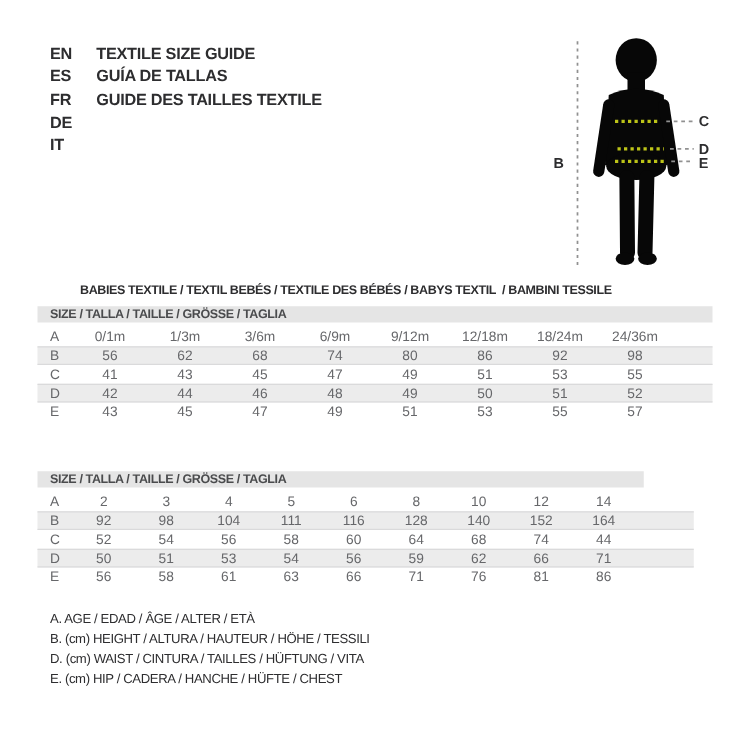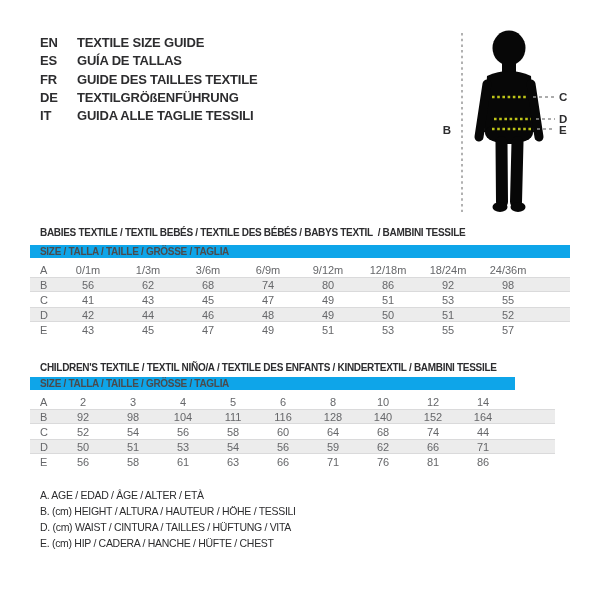--- a/index.html
+++ b/index.html
@@ -17,29 +17,29 @@
 
   
   .figure-box { position:absolute; left:430px; top:15px; width:175px; height:210px; }
   .fig-label { font-size:11.5px; font-weight:700; fill:#2d2d2f; font-family:"Liberation Sans",sans-serif; }
 
   
   .section-title {
     position:absolute; left:40px; font-size:10px; font-weight:700; color:#2d2d2f;
     letter-spacing:-0.3px; white-space:pre; line-height:12px;
   }
-  .babies-title   { top:227px; }
+  .babies-title   { top:227px;margin-left:24px; }
   .children-title { top:362px; }
 
   
   .size-table { position:absolute; left:30px; }
   .babies-table   { top:245px; width:540px; }
   .children-table { top:377px; width:525px; }
   .size-header {
-    height:13px; background:#0ea5e9; color:#4a4b4d; font-size:10px; font-weight:700;
+    height:13px; background:#e5e5e5; color:#4a4b4d; font-size:10px; font-weight:700;
     letter-spacing:-0.3px; display:flex; align-items:center; padding-left:10px;
     box-sizing:border-box; margin-bottom:4px; white-space:pre;
   }
   .babies-table   .size-header { width:540px; }
   .children-table .size-header { width:485px; }
   .t-row { display:grid; height:15px; align-items:center; font-size:11px; color:#66676a; box-sizing:border-box; }
   .babies-table   .t-row { grid-template-columns:28px repeat(8,60px); }
   .children-table .t-row { grid-template-columns:28px repeat(9,50px); }
   .t-row.stripe { background:#ececec; border-top:1px solid #dadadb; border-bottom:1px solid #dadadb; }
   .t-label { padding-left:10px; }
@@ -65,25 +65,23 @@
       <div class="lang-row">
         <span class="lang-code">ES</span>
         <span class="lang-label">GUÍA DE TALLAS</span>
       </div>
       <div class="lang-row">
         <span class="lang-code">FR</span>
         <span class="lang-label">GUIDE DES TAILLES TEXTILE</span>
       </div>
       <div class="lang-row">
         <span class="lang-code">DE</span>
-        <span class="lang-label">TEXTILGRÖßENFÜHRUNG</span>
       </div>
       <div class="lang-row">
         <span class="lang-code">IT</span>
-        <span class="lang-label">GUIDA ALLE TAGLIE TESSILI</span>
       </div>
     </div>
 
   <div class="figure-box">
     <svg width="175" height="210" viewBox="430 15 175 210">
 
       <line x1="462" y1="33" x2="462" y2="212" stroke-width="1.4" stroke-dasharray="2.5 3.2" stroke="#919191"></line>
       <text class="fig-label" x="447" y="134" text-anchor="middle">B</text>
 
       <g fill="#070707" stroke="#070707">
@@ -168,21 +166,20 @@
           <span class="t-cell">47</span>
           <span class="t-cell">49</span>
           <span class="t-cell">51</span>
           <span class="t-cell">53</span>
           <span class="t-cell">55</span>
           <span class="t-cell">57</span>
         </div>
       </div>
   </div>
 
-  <div class="section-title children-title">CHILDREN'S TEXTILE / TEXTIL NIÑO/A / TEXTILE DES ENFANTS / KINDERTEXTIL / BAMBINI TESSILE</div>
   <div class="size-table children-table">
     <div class="size-header">SIZE / TALLA / TAILLE / GRÖSSE / TAGLIA</div>
     <div class="rows">
         <div class="t-row">
           <span class="t-label">A</span>
           <span class="t-cell">2</span>
           <span class="t-cell">3</span>
           <span class="t-cell">4</span>
           <span class="t-cell">5</span>
           <span class="t-cell">6</span>

